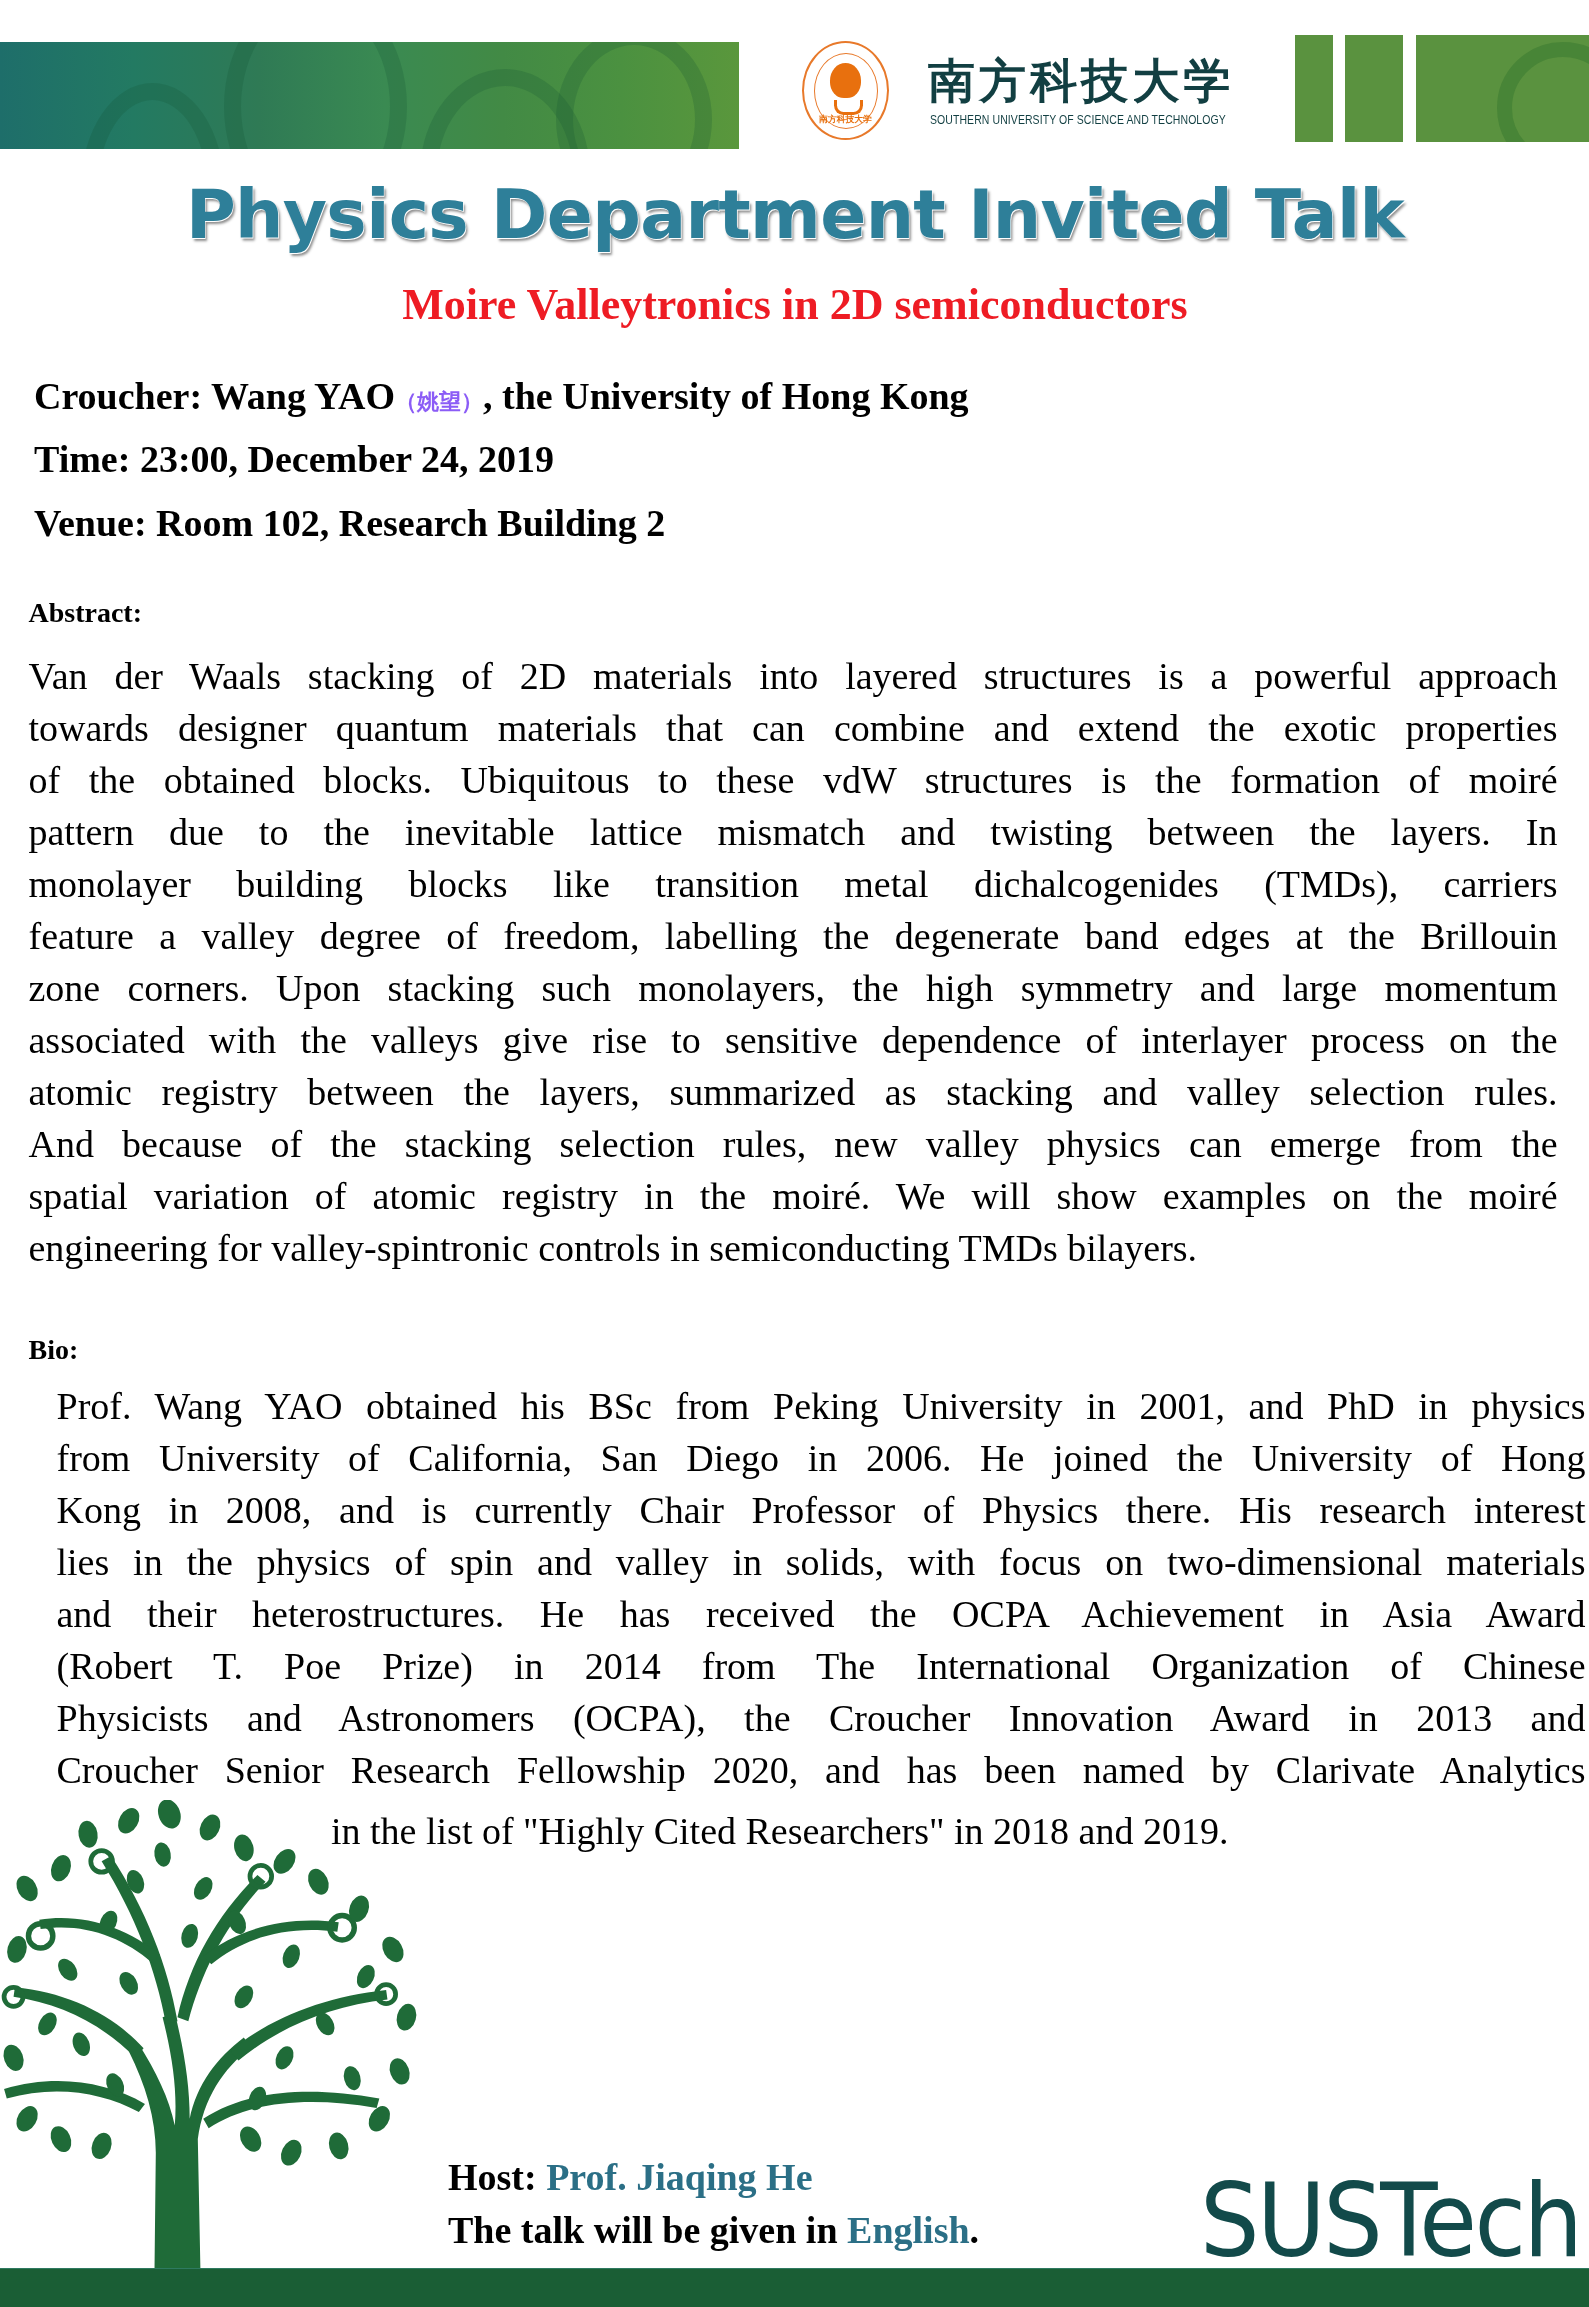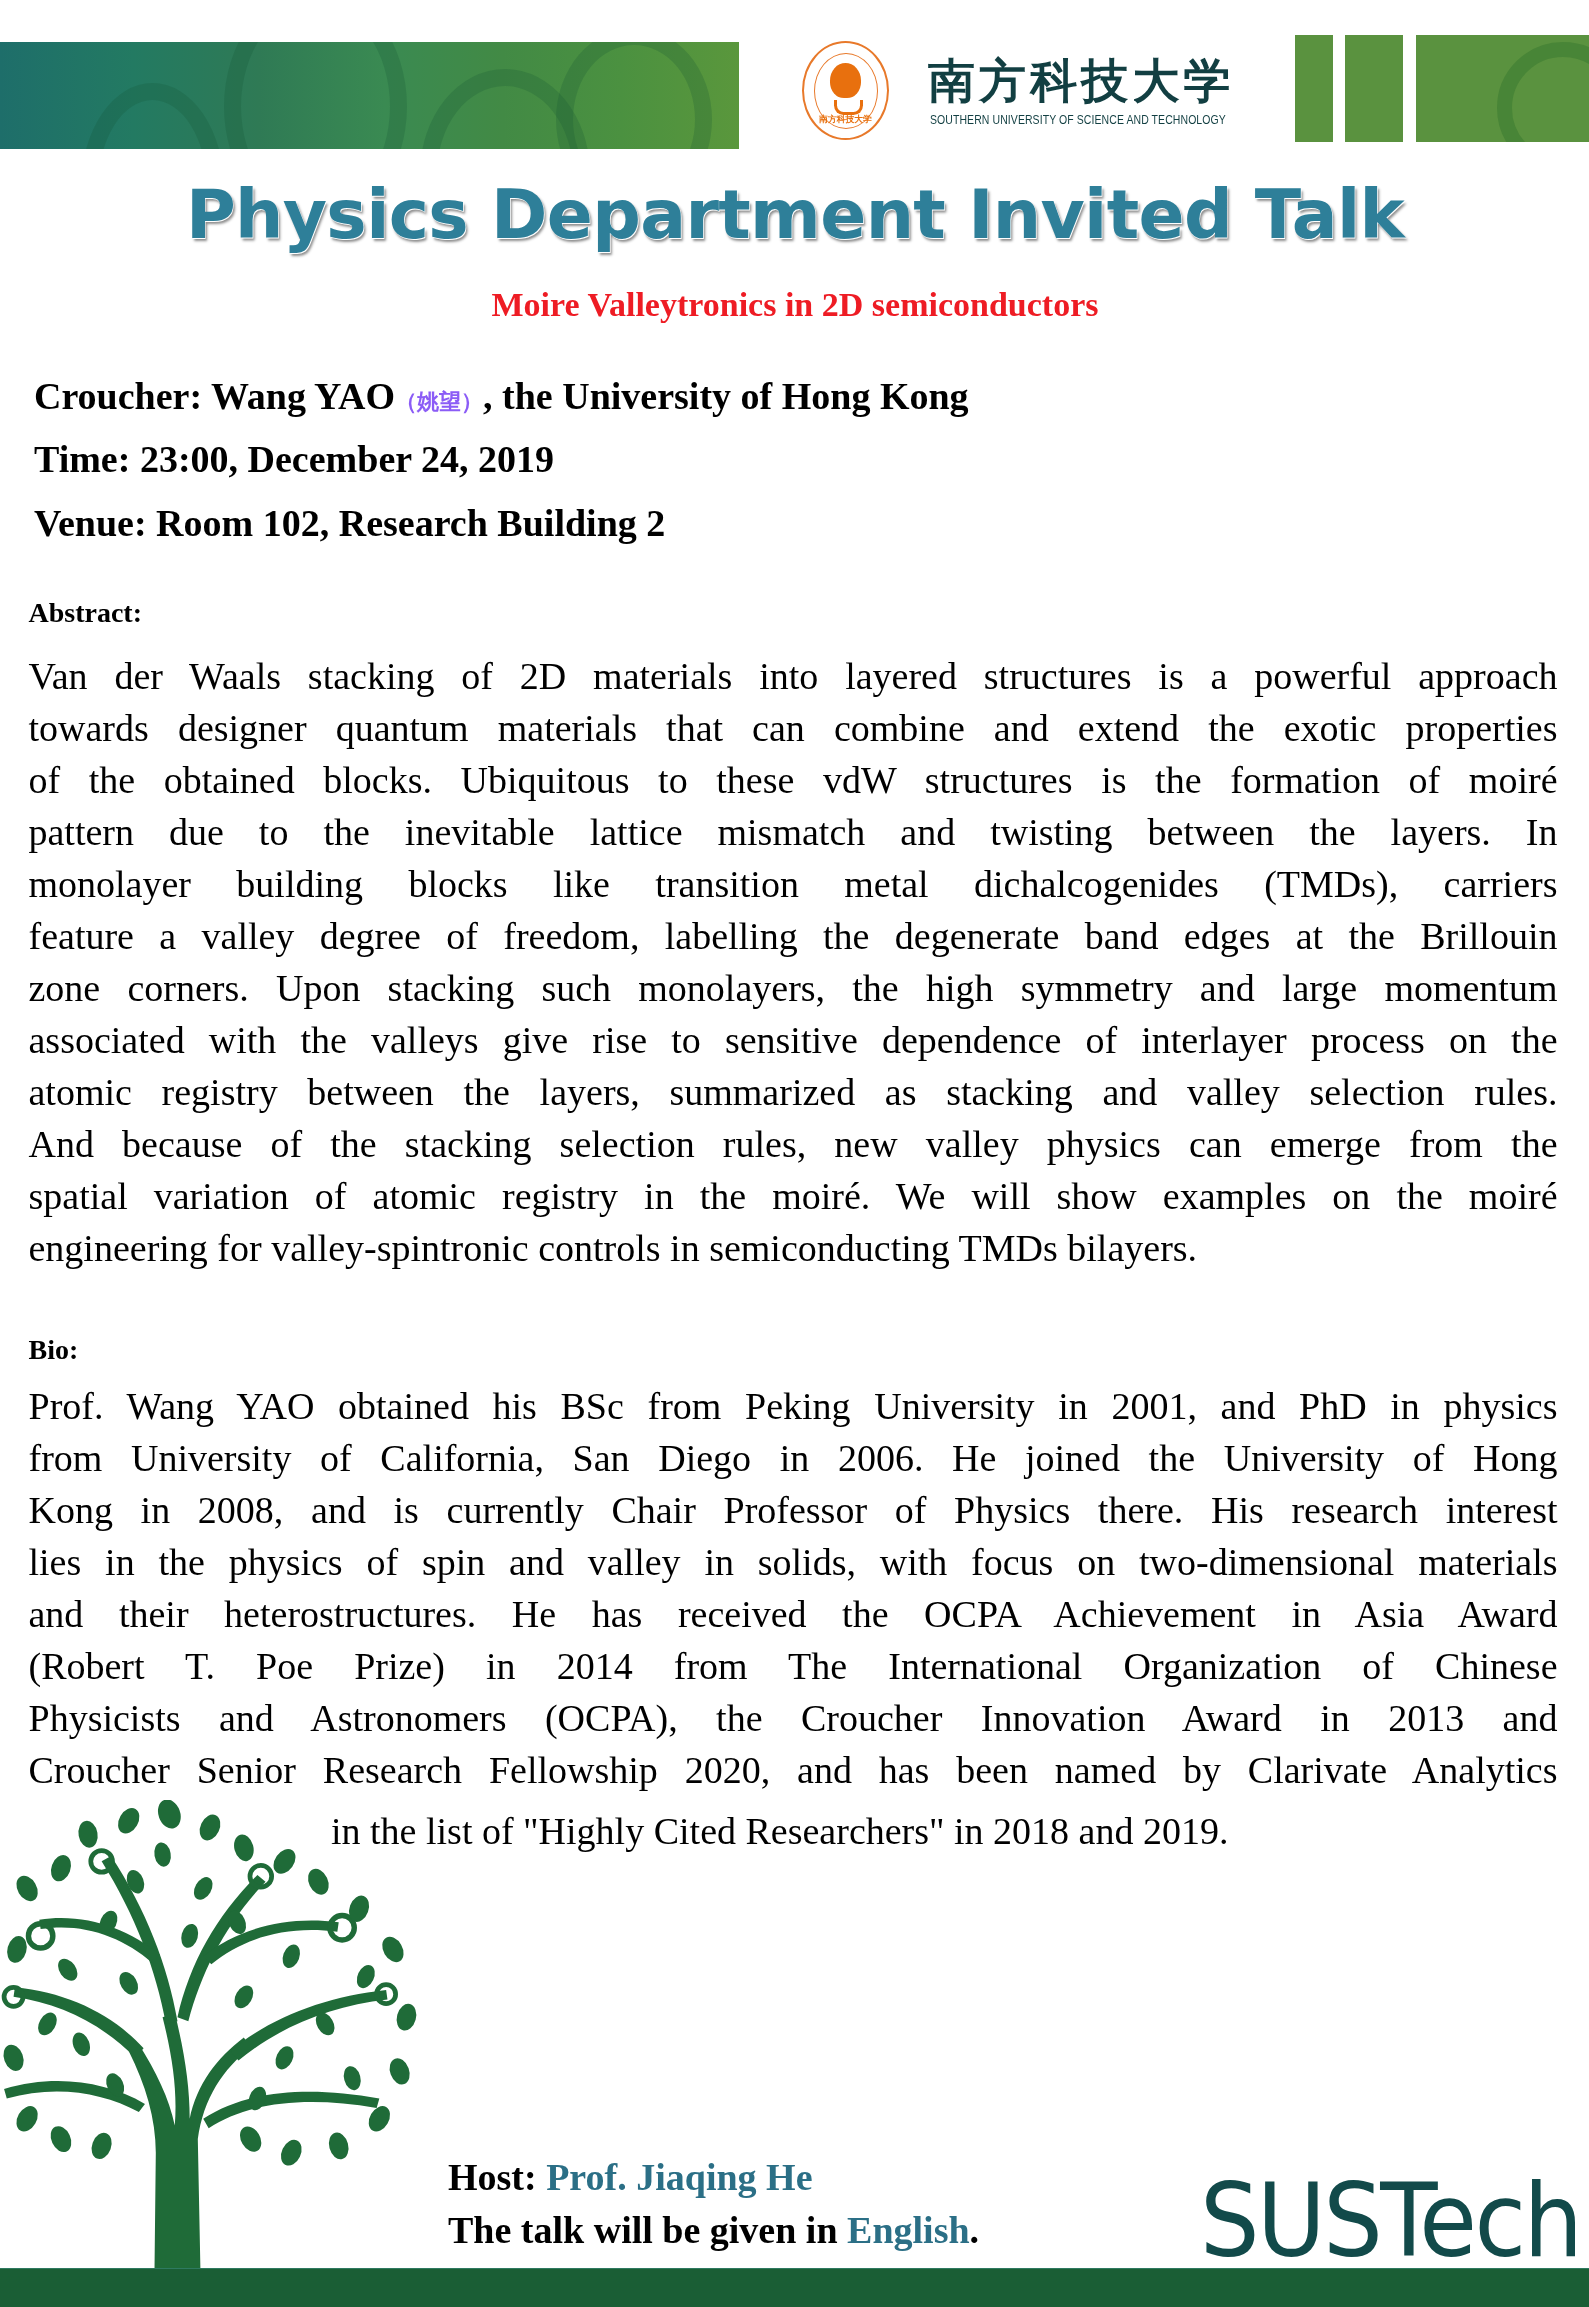--- a/index.html
+++ b/index.html
@@ -60,21 +60,21 @@
   
   .title {
     left: 0; width: 1590px; top: 171px; text-align: center;
     font-family: "DejaVu Sans", "Liberation Sans", sans-serif; font-weight: bold;
     font-size: 68px; line-height: 88px; color: #2e7f99;
     letter-spacing: -0.7px;
     text-shadow: 0.7px 0.7px 0 #ffffff, 2px 2.7px 2.7px rgba(0,0,0,0.45);
   }
   .subtitle {
     left: 0; width: 1590px; top: 278px; text-align: center;
-    font-weight: bold; font-size: 34px; line-height: 54px; color: #ee1c24;
+    font-weight: bold; font-size: 44px; line-height: 54px; color: #ee1c24;
   }
 
   
   .meta { left: 34px; font-weight: bold; font-size: 38px; line-height: 47px; color: #000; white-space: nowrap; }
   .cn-name { color: #8b5cf6; font-weight: bold; font-family: "DejaVu Sans", sans-serif; font-size: 22px; }
 
   
   .section-heading { left: 28.5px; font-weight: bold; font-size: 28px; line-height: 47px; }
   .para {
     left: 28.5px; width: 1529px; font-size: 38px; line-height: 52px;
@@ -142,21 +142,21 @@
   <span class="line">feature a valley degree of freedom, labelling the degenerate band edges at the Brillouin</span>
   <span class="line">zone corners. Upon stacking such monolayers, the high symmetry and large momentum</span>
   <span class="line">associated with the valleys give rise to sensitive dependence of interlayer process on the</span>
   <span class="line">atomic registry between the layers, summarized as stacking and valley selection rules.</span>
   <span class="line">And because of the stacking selection rules, new valley physics can emerge from the</span>
   <span class="line">spatial variation of atomic registry in the moiré. We will show examples on the moiré</span>
   <span class="line last">engineering for valley-spintronic controls in semiconducting TMDs bilayers.</span>
 </div>
 
 <div class="abs section-heading" style="top:1326px;">Bio:</div>
-<div class="abs para" style="top:1380px;">
+<div class="abs para" style="top:1380px;margin-left:28px;">
   <span class="line">Prof. Wang YAO obtained his BSc from Peking University in 2001, and PhD in physics</span>
   <span class="line">from University of California, San Diego in 2006. He joined the University of Hong</span>
   <span class="line">Kong in 2008, and is currently Chair Professor of Physics there. His research interest</span>
   <span class="line">lies in the physics of spin and valley in solids, with focus on two-dimensional materials</span>
   <span class="line">and their heterostructures. He has received the OCPA Achievement in Asia Award</span>
   <span class="line">(Robert T. Poe Prize) in 2014 from The International Organization of Chinese</span>
   <span class="line">Physicists and Astronomers (OCPA), the Croucher Innovation Award in 2013 and</span>
   <span class="line">Croucher Senior Research Fellowship 2020, and has been named by Clarivate Analytics</span>
 </div>
 <div class="abs bio-tail">in the list of "Highly Cited Researchers" in 2018 and 2019.</div>

